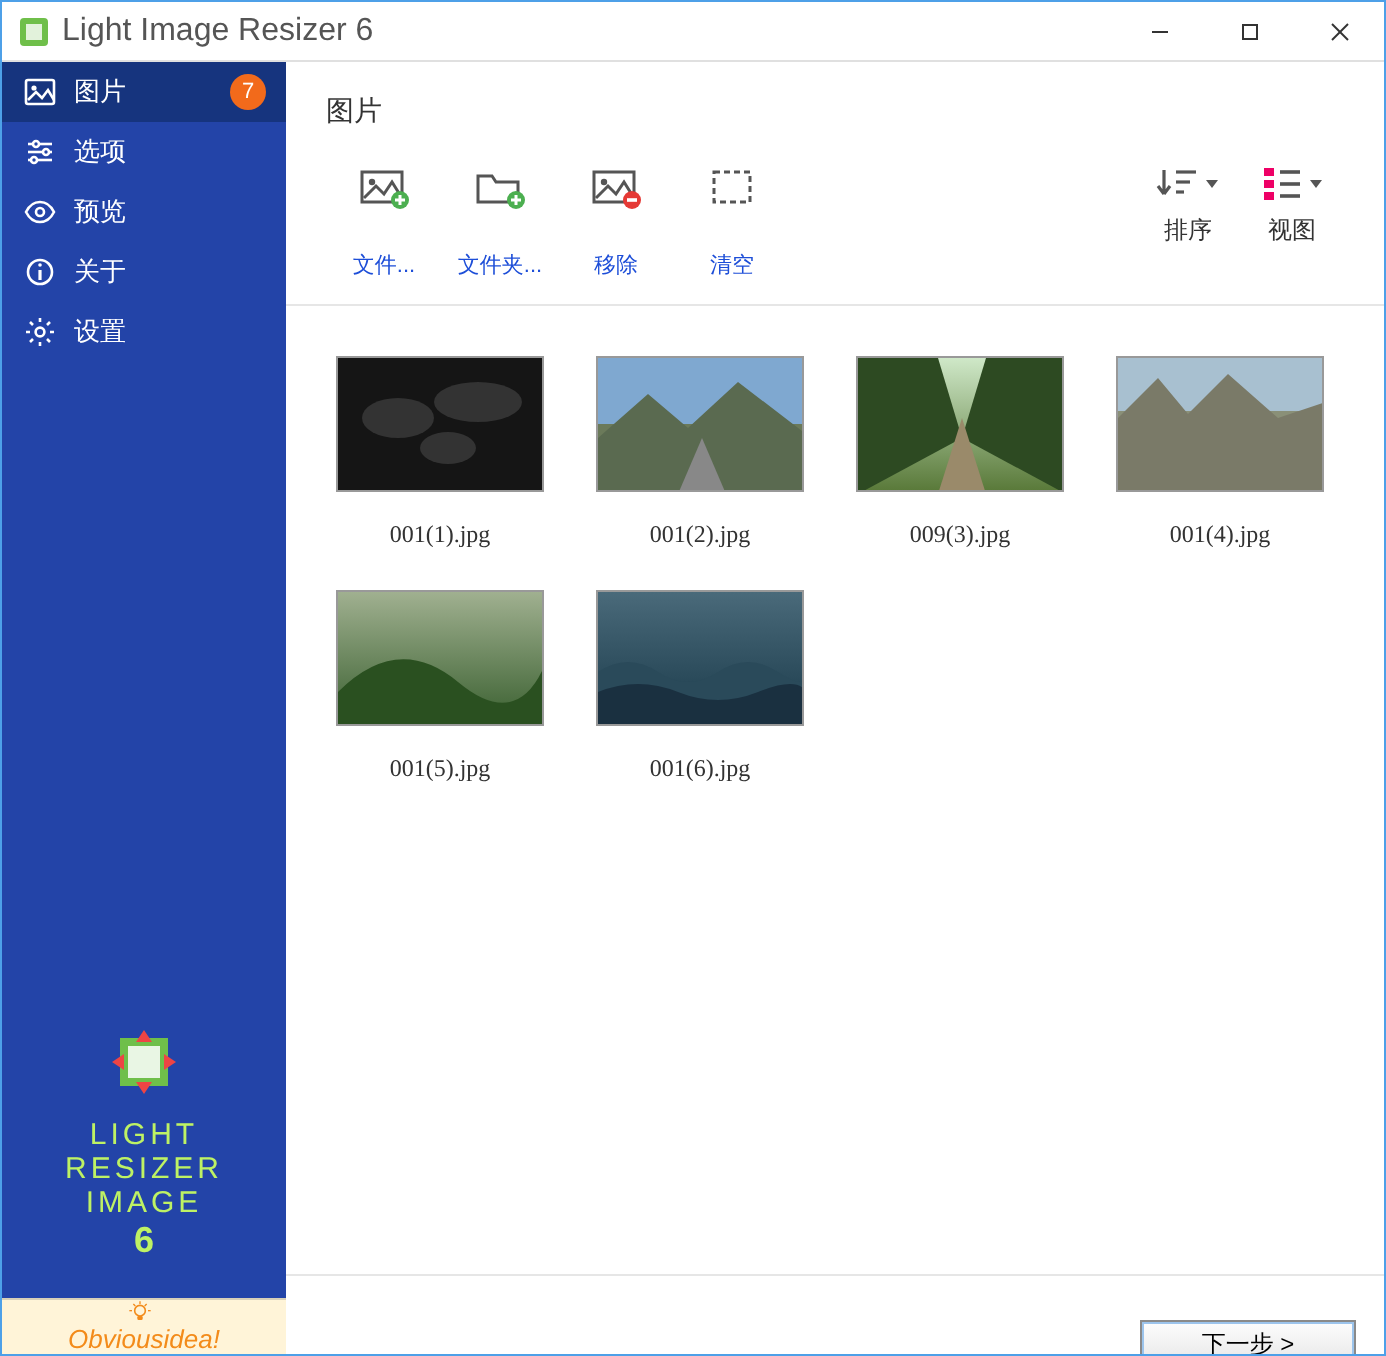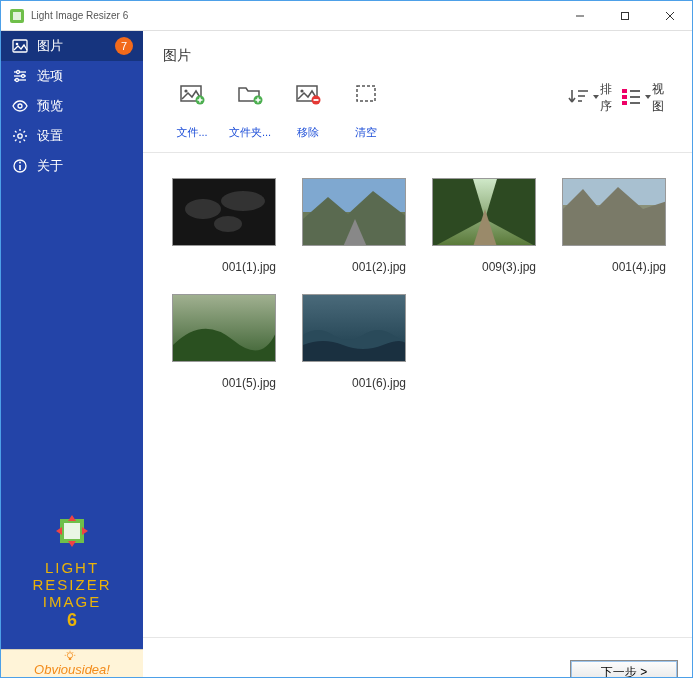--- a/index.html
+++ b/index.html
@@ -1,46 +1,46 @@
 <!DOCTYPE html>
 <html><head>
 <meta charset="utf-8">
 <style>
 * { margin: 0; padding: 0; box-sizing: border-box; }
 body { font-family: "Microsoft YaHei", "Segoe UI", sans-serif; font-size: 12px; background: #fff; width: 693px; height: 678px; overflow: hidden; border: 1px solid #4da0e8; }
 .titlebar { height: 30px; background: #fff; display: flex; align-items: center; padding: 0 0 0 8px; border-bottom: 1px solid #e0e0e0; }
 .titlebar .app-icon { width: 16px; height: 16px; margin-right: 6px; }
-.titlebar .title { flex: 1; color: #555; font-size: 10px; }
+.titlebar .title { flex: 1; color: #555; font-size: 16px; }
 .titlebar .ctrl { width: 45px; height: 30px; display: flex; align-items: center; justify-content: center; cursor: pointer; }
 .main { display: flex; height: calc(100% - 30px); }
 .sidebar { width: 142px; background: #2344a8; display: flex; flex-direction: column; color: #fff; }
 .sidebar-item { display: flex; align-items: center; height: 30px; padding: 0 10px; cursor: pointer; font-size: 13px; }
 .sidebar-item.active { background: #16347e; }
 .sidebar-item .icon { width: 18px; display: flex; align-items: center; justify-content: center; margin-right: 8px; }
 .sidebar-item .badge { margin-left: auto; background: #f26a1b; color: #fff; border-radius: 9px; min-width: 18px; height: 18px; display: flex; align-items: center; justify-content: center; font-size: 11px; }
 .sidebar-spacer { flex: 1; }
 .product-logo { text-align: center; padding: 8px 0 18px; }
 .product-logo svg { display: block; margin: 0 auto 6px; }
-.product-logo .brand { color: #eab308; font-size: 15px; letter-spacing: 2px; line-height: 1.15; font-weight: 300; text-align: center; }
+.product-logo .brand { color: #bef264; font-size: 15px; letter-spacing: 2px; line-height: 1.15; font-weight: 300; text-align: center; }
 .product-logo .brand .v { font-weight: bold; font-size: 18px; letter-spacing: 0; }
 .footer-brand { height: 28px; background: #fff4d8; display: flex; align-items: center; justify-content: center; color: #f38b1a; font-style: italic; font-size: 13px; border-top: 1px solid #d8d0b8; flex-direction: column; }
 .footer-brand svg { margin-right: 4px; }
 .content { flex: 1; display: flex; flex-direction: column; background: #fff; }
 .content-header { padding: 16px 20px 14px; font-size: 14px; color: #333; }
 .toolbar { display: flex; align-items: flex-start; padding: 0 20px 10px; border-bottom: 1px solid #e6e6e6; gap: 0; }
 .tool-btn { display: flex; flex-direction: column; align-items: center; width: 58px; cursor: pointer; padding: 2px 0; }
 .tool-btn .ticon { height: 26px; display: flex; align-items: center; justify-content: center; }
 .tool-btn .tlabel { font-size: 11px; color: #1d4ed8; margin-top: 18px; }
 .tool-spacer { flex: 1; }
-.tool-drop { display: flex; flex-direction: row; align-items: center; width: 52px; cursor: pointer; }
+.tool-drop { display: flex; flex-direction: column; align-items: center; width: 52px; cursor: pointer; }
 .tool-drop .dicon { height: 26px; display: flex; align-items: center; justify-content: center; }
 .tool-drop .dlabel { font-size: 12px; color: #333; margin-top: 2px; }
 .grid-area { flex: 1; overflow: auto; padding: 18px; }
 .grid { display: flex; flex-wrap: wrap; gap: 0 12px; }
-.thumb { width: 118px; display: flex; flex-direction: column; align-items: flex-end; padding: 6px 2px 4px; margin-bottom: 8px; border: 1px solid transparent; cursor: pointer; }
+.thumb { width: 118px; display: flex; flex-direction: column; align-items: center; padding: 6px 2px 4px; margin-bottom: 8px; border: 1px solid transparent; cursor: pointer; font-family: Liberation Serif, serif; }
 .thumb.selected { background: #cde6fb; border: 1px solid #7bb9e8; }
 .thumb .img { width: 104px; height: 68px; border: 1px solid #999; background: #888; position: relative; overflow: hidden; }
 .thumb .fname { margin-top: 14px; font-size: 12px; color: #333; }
 .btnbar { height: 40px; border-top: 1px solid #e6e6e6; display: flex; align-items: center; justify-content: flex-end; padding: 0 14px; }
 .next-btn { min-width: 108px; height: 24px; background: linear-gradient(#fdfdfd,#e6e6e6); border: 1px solid #8a8a8a; cursor: pointer; font-size: 12px; display: flex; align-items: center; justify-content: center; outline: 1px solid #9cc4ec; outline-offset: -2px; margin-top: 29px; }
 
 .sky { position:absolute; inset:0; }
 </style>
 </head>
 <body>
@@ -100,35 +100,35 @@
           <svg width="16" height="16" viewBox="0 0 16 16" stroke="#fff" stroke-width="1.3" fill="none">
             <path d="M1 8 C3 4 6 3 8 3 C10 3 13 4 15 8 C13 12 10 13 8 13 C6 13 3 12 1 8 Z"></path>
             <circle cx="8" cy="8" r="2"></circle>
           </svg>
         </span>
       <span>预览</span>
     </div>
     <div class="sidebar-item">
       <span class="icon">
           <svg width="16" height="16" viewBox="0 0 16 16" stroke="#fff" stroke-width="1.3" fill="none">
-            <circle cx="8" cy="8" r="2.2"></circle>
-            <path d="M8 1 L8 3 M8 13 L8 15 M1 8 L3 8 M13 8 L15 8 M3 3 L4.5 4.5 M11.5 11.5 L13 13 M13 3 L11.5 4.5 M4.5 11.5 L3 13"></path>
-          </svg>
-        </span>
-      <span>设置</span>
-    </div>
-    <div class="sidebar-item">
-      <span class="icon">
-          <svg width="16" height="16" viewBox="0 0 16 16" stroke="#fff" stroke-width="1.3" fill="none">
             <circle cx="8" cy="8" r="6"></circle>
             <line x1="8" y1="7" x2="8" y2="12" stroke-width="1.6"></line>
             <circle cx="8" cy="4.5" r="0.9" fill="#fff" stroke="none"></circle>
           </svg>
         </span>
       <span>关于</span>
+    </div>
+    <div class="sidebar-item">
+      <span class="icon">
+          <svg width="16" height="16" viewBox="0 0 16 16" stroke="#fff" stroke-width="1.3" fill="none">
+            <circle cx="8" cy="8" r="2.2"></circle>
+            <path d="M8 1 L8 3 M8 13 L8 15 M1 8 L3 8 M13 8 L15 8 M3 3 L4.5 4.5 M11.5 11.5 L13 13 M13 3 L11.5 4.5 M4.5 11.5 L3 13"></path>
+          </svg>
+        </span>
+      <span>设置</span>
     </div>
     <div class="sidebar-spacer"></div>
     <div class="product-logo">
       <svg width="44" height="44" viewBox="0 0 44 44">
         <rect x="10" y="10" width="24" height="24" fill="#6fbf4a"></rect>
         <rect x="14" y="14" width="16" height="16" fill="#fff" opacity=".85"></rect>
         <path d="M6 22 L12 18 L12 26 Z" fill="#e44"></path>
         <path d="M38 22 L32 18 L32 26 Z" fill="#e44"></path>
         <path d="M22 6 L18 12 L26 12 Z" fill="#e44"></path>
         <path d="M22 38 L18 32 L26 32 Z" fill="#e44"></path>

